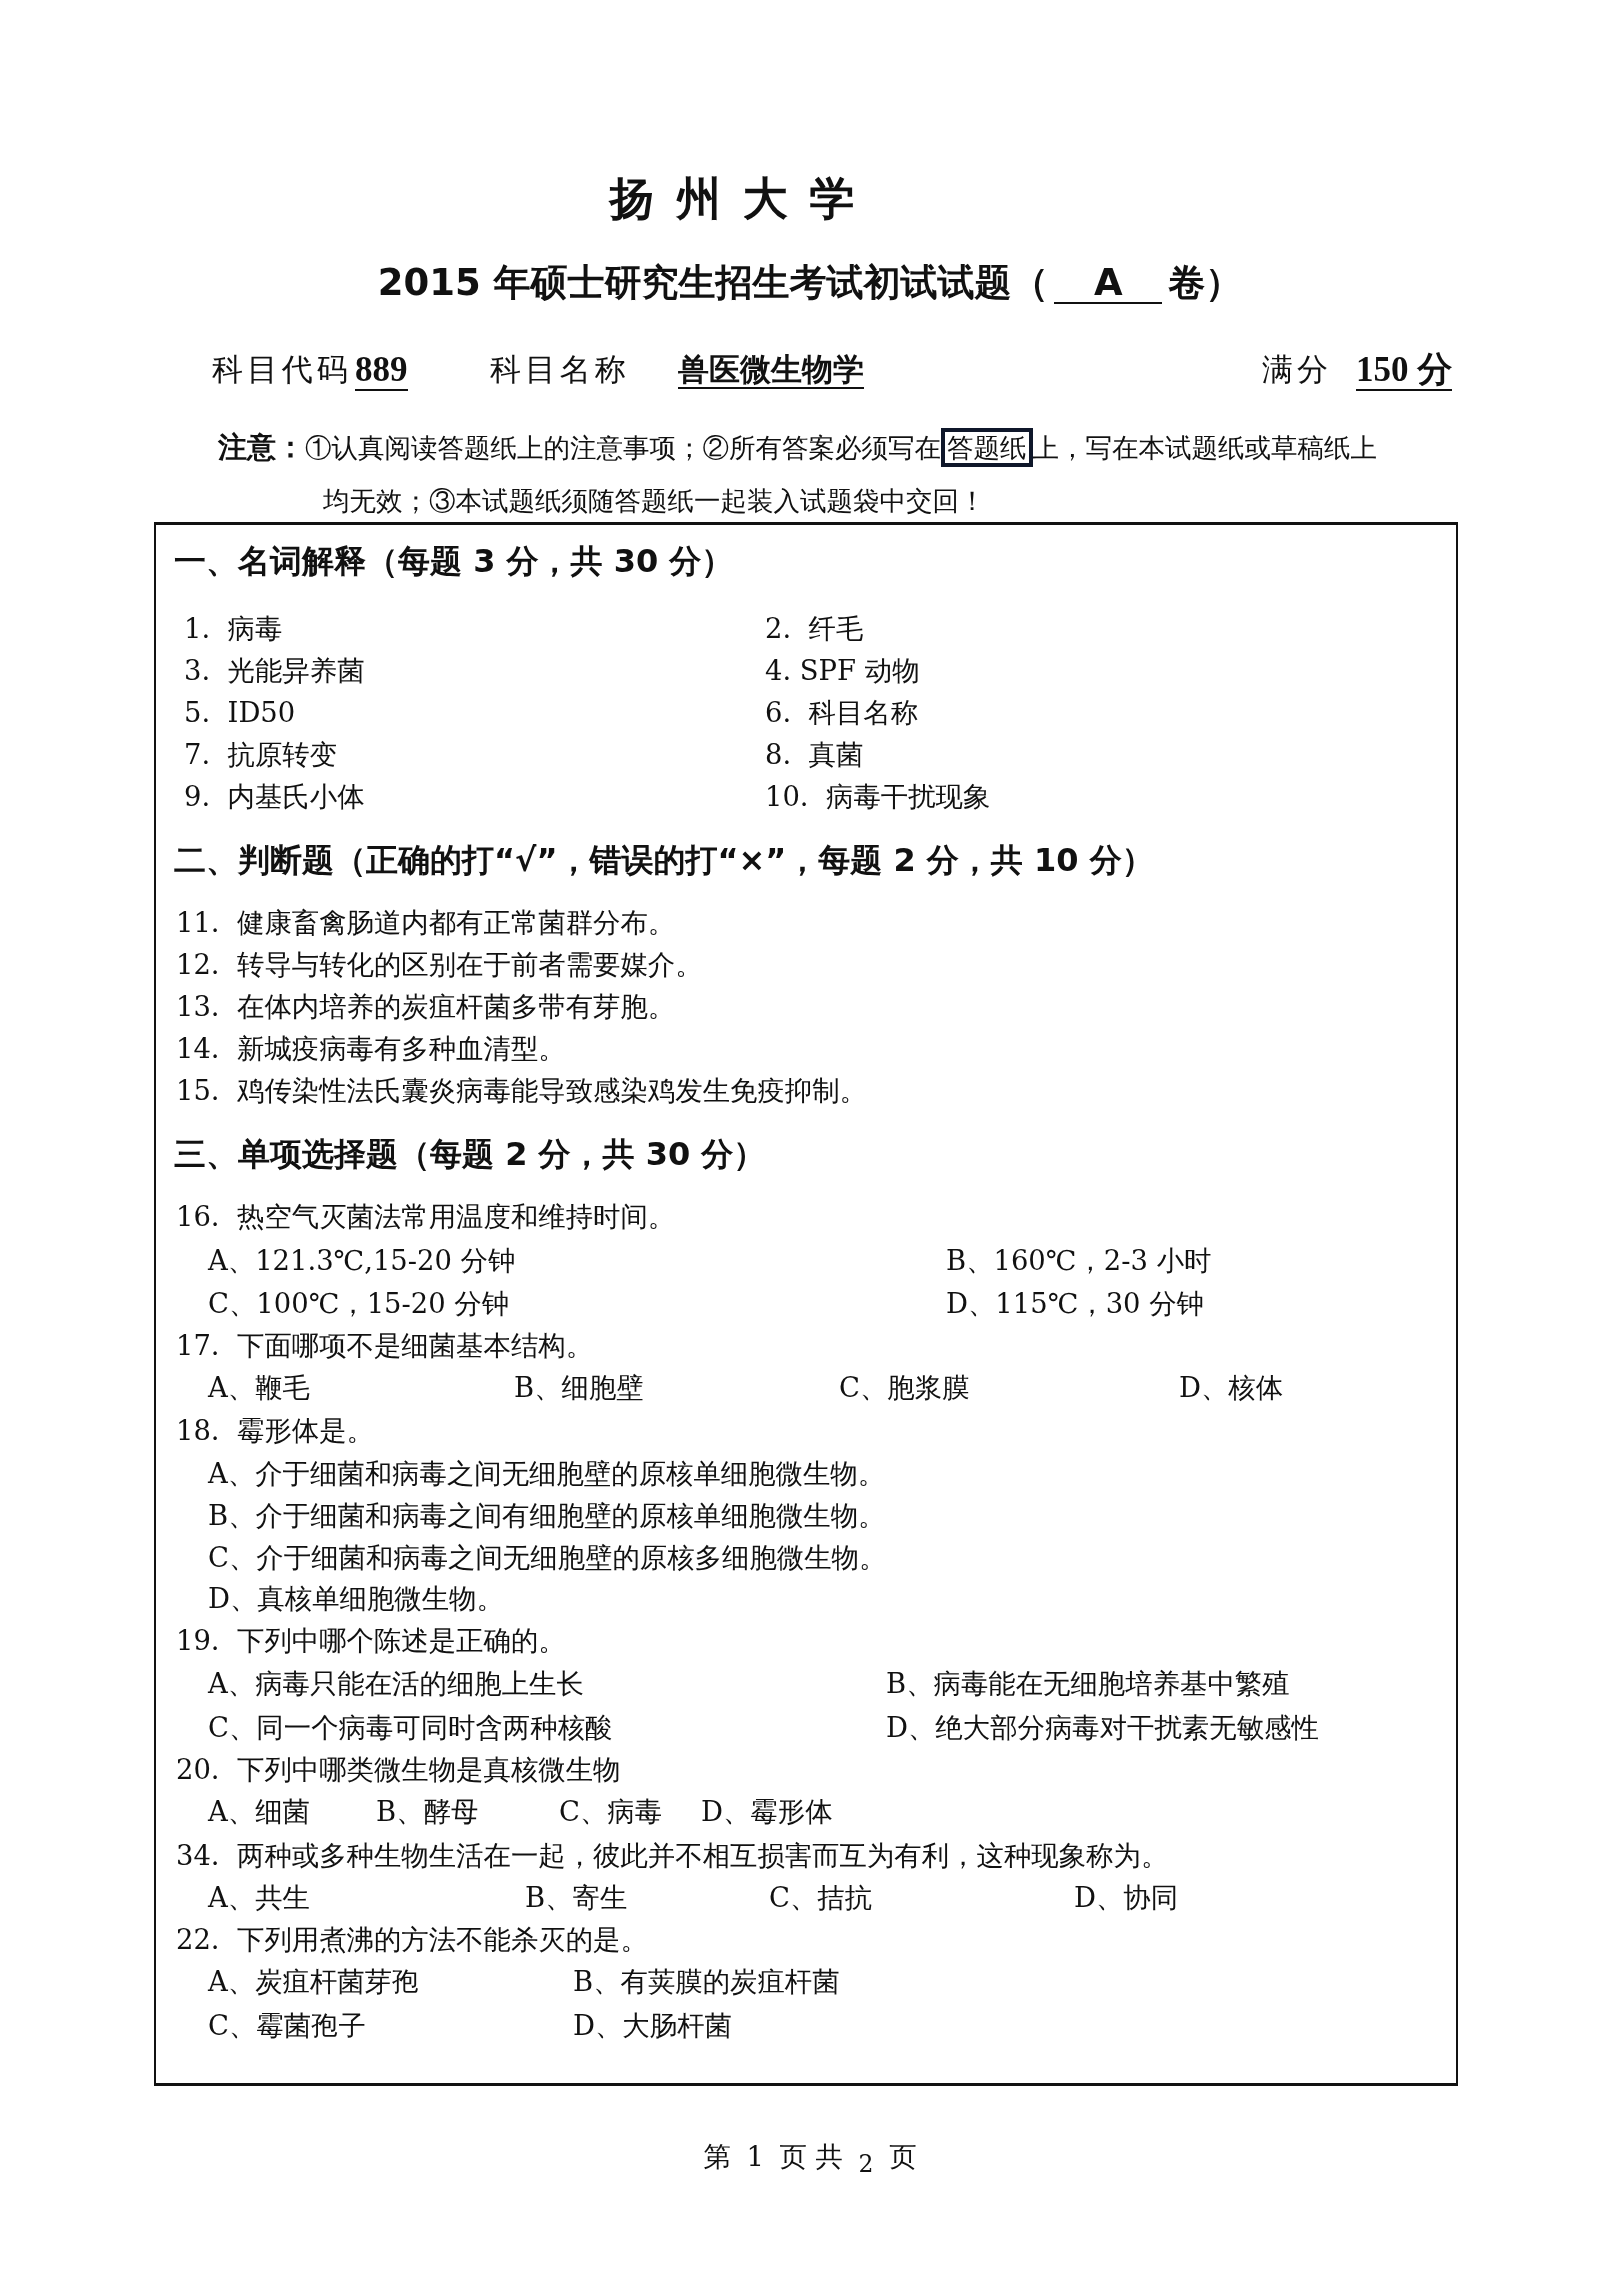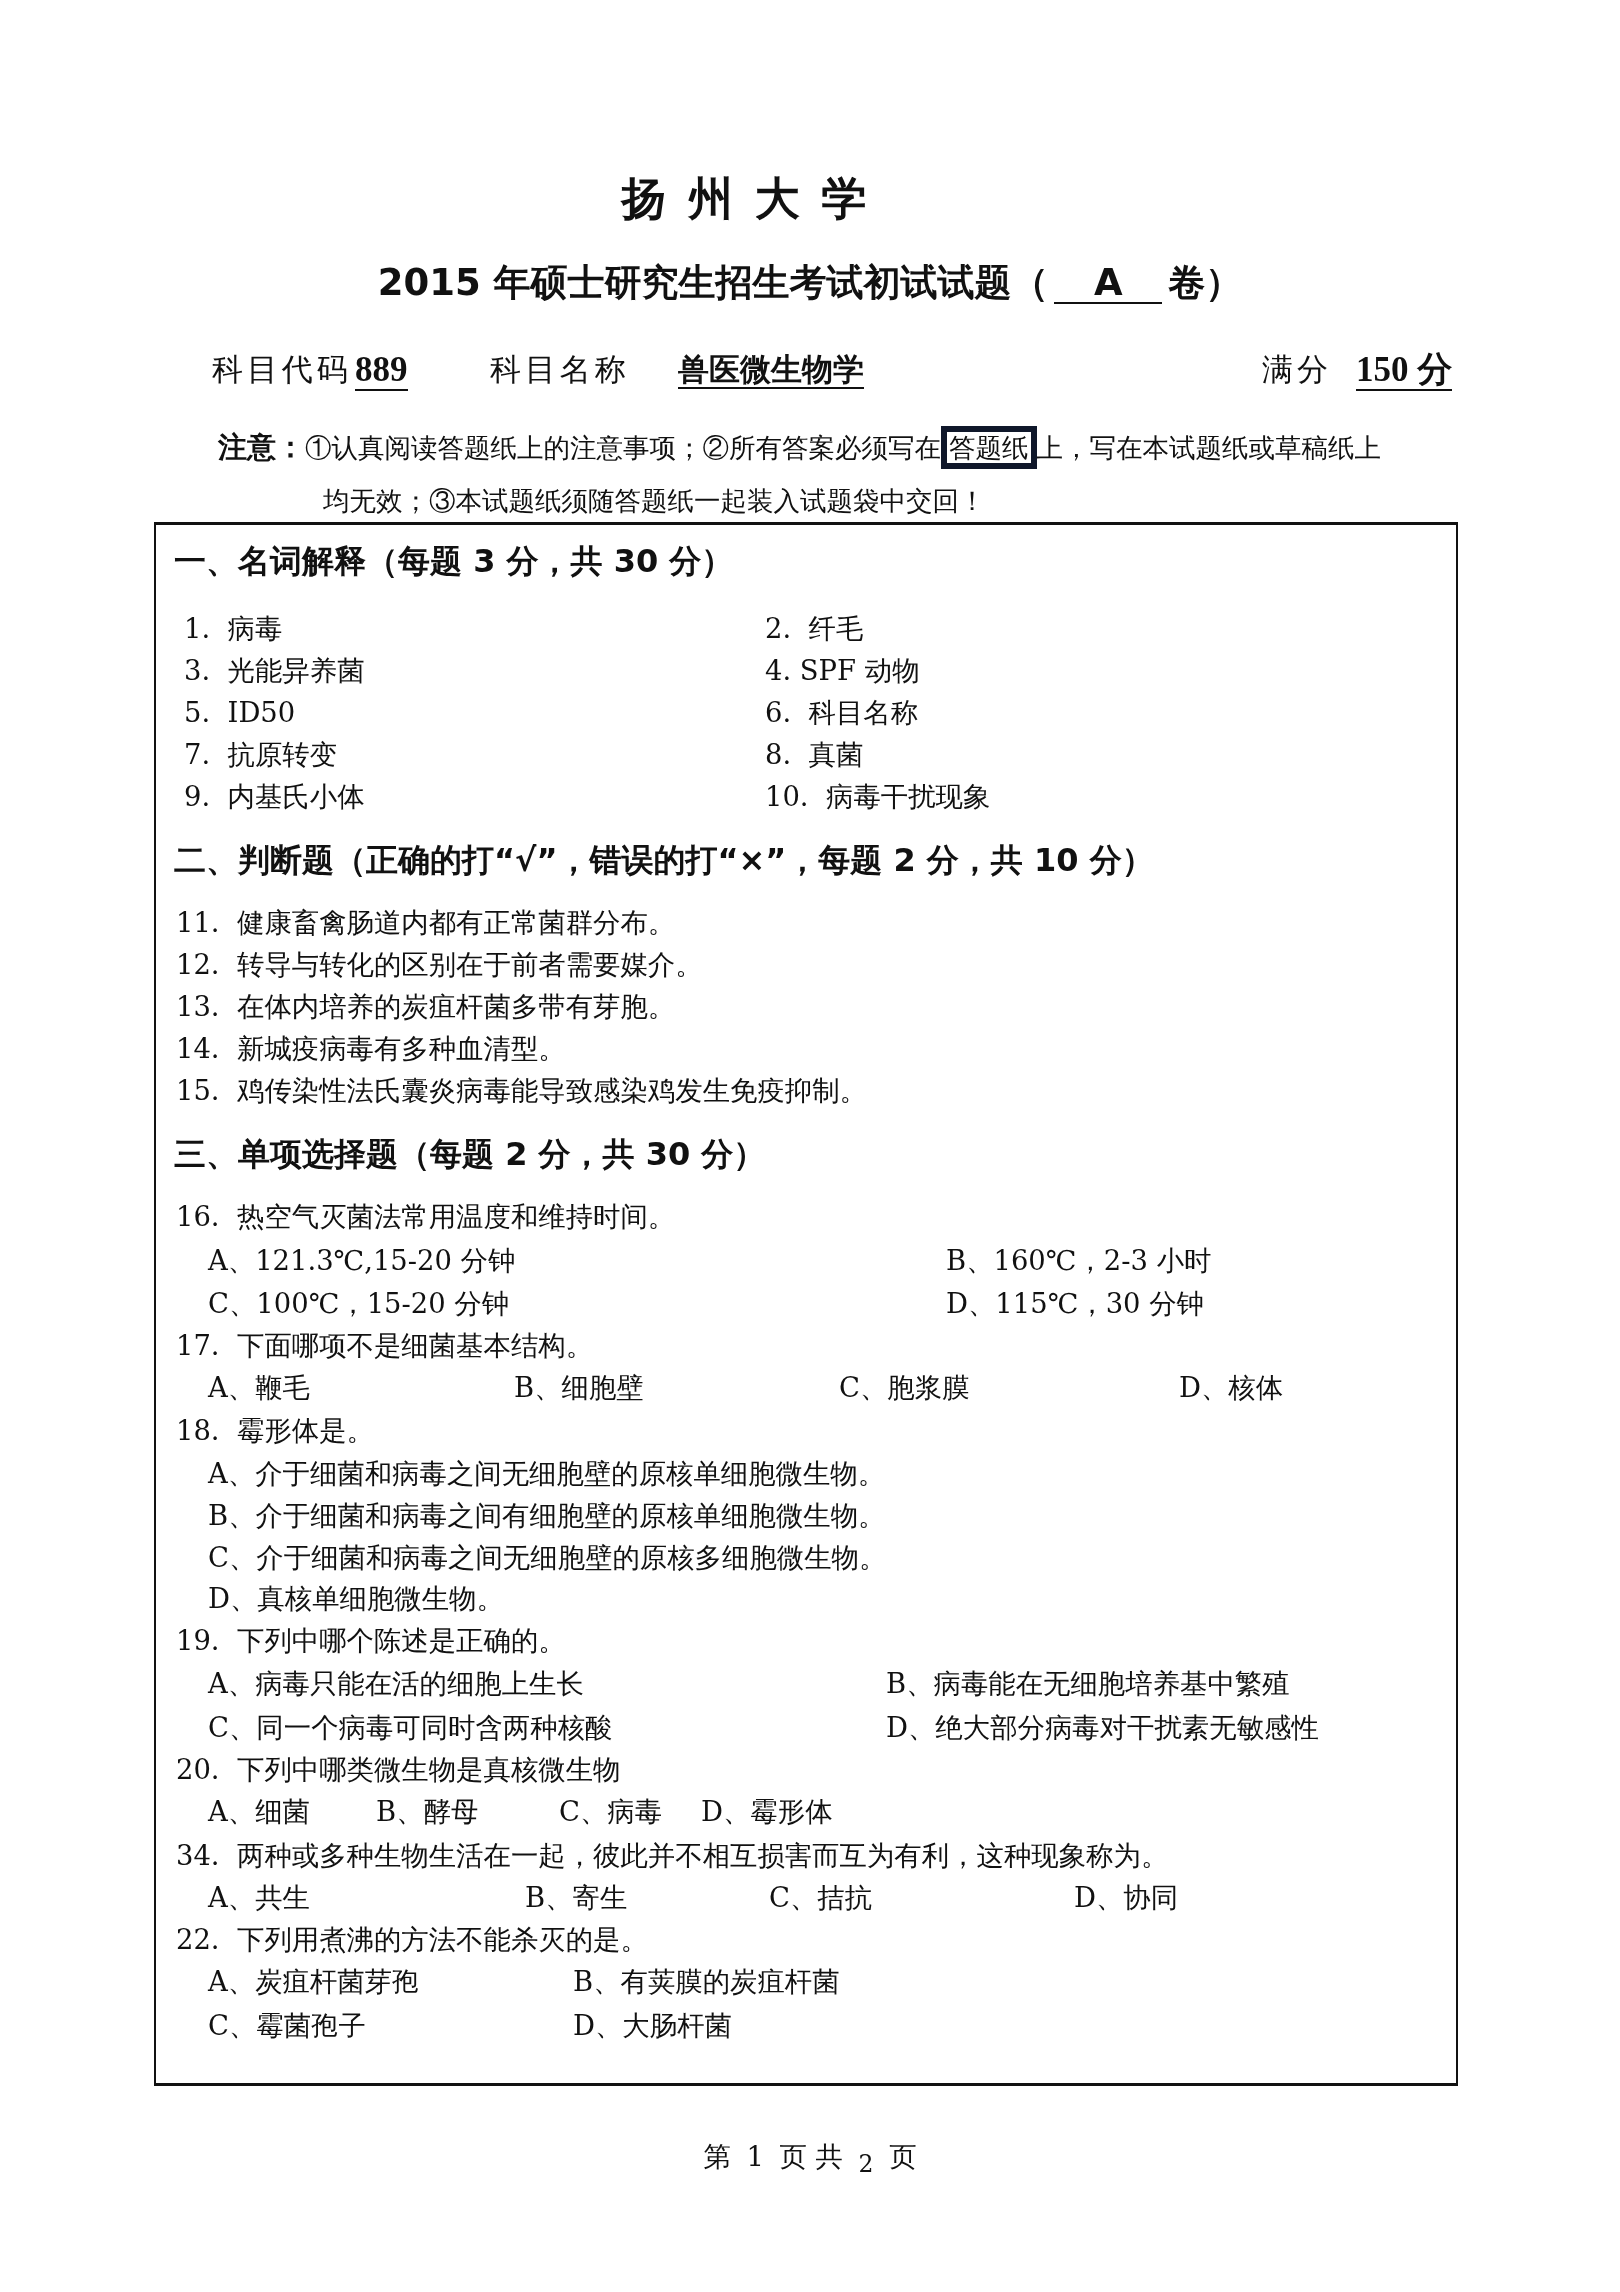--- a/index.html
+++ b/index.html
@@ -1,26 +1,26 @@
 <!DOCTYPE html>
 <html><head>
 <meta charset="utf-8">
 <style>
   html, body { margin: 0; padding: 0; background: #ffffff; }
   body { width: 1620px; height: 2293px; position: relative; overflow: hidden; color: #111; font-family: "DejaVu Serif", "Liberation Serif", serif; }
   .abs { position: absolute; white-space: nowrap; }
-  .title { left: 16px; width: 1456px; text-align: center; top: 173px; font-family: "DejaVu Sans", sans-serif; font-weight: bold; font-size: 45px; line-height: 51px; letter-spacing: 21.6px; padding-left: 21.6px; box-sizing: border-box; }
+  .title { left: 4px; width: 1456px; text-align: center; top: 173px; font-family: "DejaVu Sans", sans-serif; font-weight: bold; font-size: 45px; line-height: 51px; letter-spacing: 21.6px; padding-left: 21.6px; box-sizing: border-box; }
   .subtitle { left: 0; width: 1620px; text-align: center; top: 259px; font-family: "DejaVu Sans", "Liberation Sans", sans-serif; font-weight: bold; font-size: 37px; line-height: 47px; }
   .blank { display: inline-block; width: 108px; text-align: center; border-bottom: 2.9px solid #111; line-height: 39px; margin: 0 5.9px; }
   .subject { top: 348px; font-size: 31px; line-height: 43px; }
   .subject .lbl { font-family: "DejaVu Serif", serif; letter-spacing: 3.9px; }
   .subject .val { font-family: "DejaVu Sans", sans-serif; font-weight: bold; border-bottom: 2.9px solid #111; }
   .subject .num { font-family: "Liberation Serif", serif; font-weight: bold; font-size: 35px; }
   .notice { font-size: 26.5px; line-height: 39px; }
-  .boxed { border: 6px solid #0f172a; padding: 0 2px; }
+  .boxed { border: 4px solid #0f172a; padding: 0 2px; }
   .frame { position: absolute; left: 154px; top: 522px; width: 1304px; height: 1564px; border: 2.9px solid #111; border-top-width: 3.9px; border-bottom-width: 3.9px; box-sizing: border-box; }
   .heading { font-family: "DejaVu Sans", sans-serif; font-weight: bold; font-size: 32px; line-height: 45px; left: 174px; }
   .line { font-size: 27.4px; line-height: 42px; }
   .footer { left: 0; width: 1620px; text-align: center; top: 2137px; font-size: 27.4px; line-height: 39px; }
   .footer .sub { font-size: 23.5px; position: relative; top: 5.9px; }
   .footer span { margin: 0 7.8px; }
 </style>
 </head>
 <body>
 

